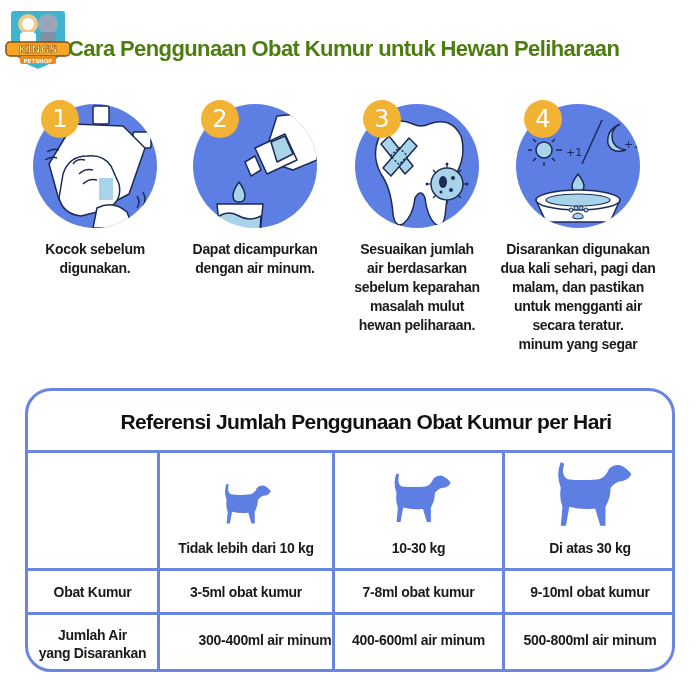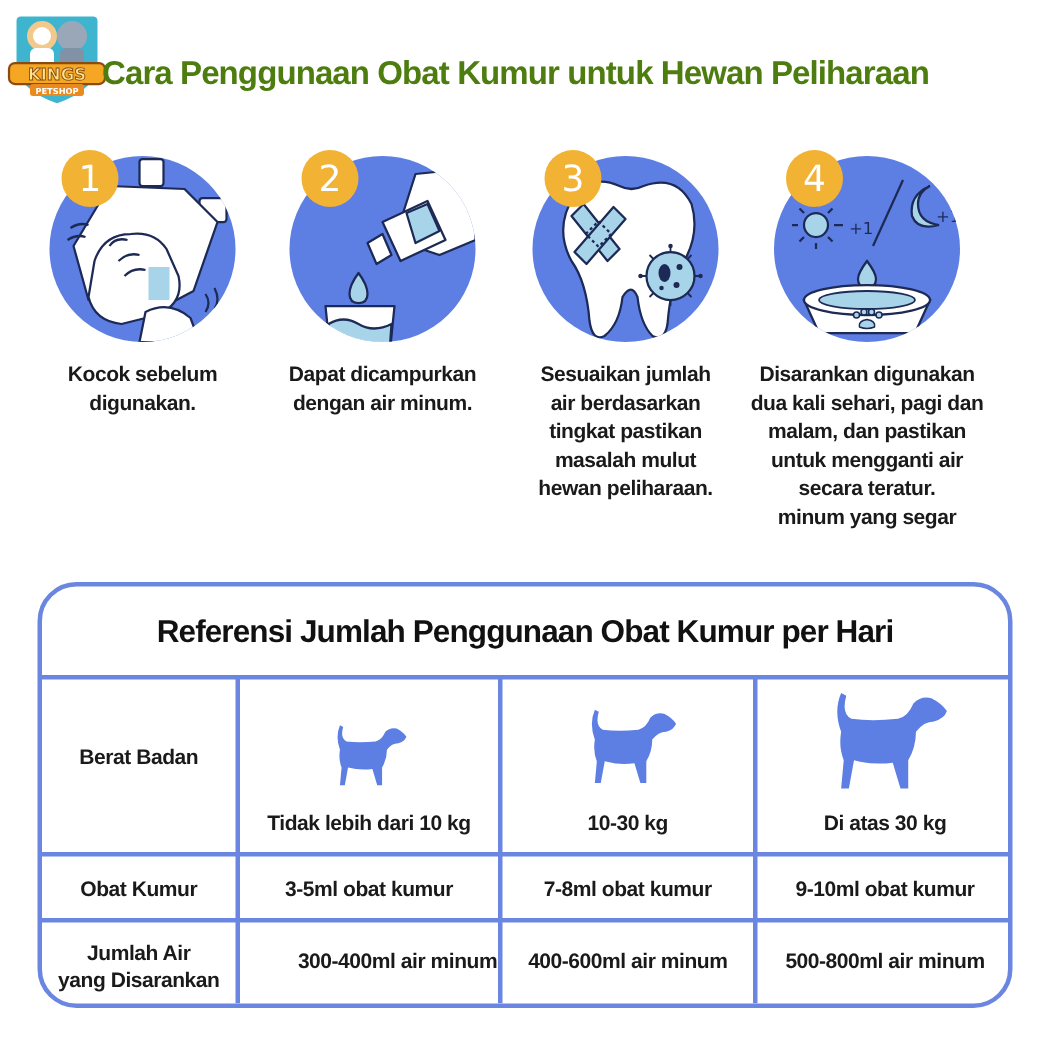--- a/index.html
+++ b/index.html
@@ -13,21 +13,21 @@
   .badge { position:absolute; width:38px; height:38px; border-radius:50%; background:#F2B233;
            color:#fff; font-size:24px; line-height:38px; text-align:center; top:0; z-index:2;
            font-family:"DejaVu Sans", sans-serif; }
   .caption { position:absolute; top:140px; font-size:14px; font-weight:bold; text-align:center;
              line-height:19px; color:#1a1a1a; letter-spacing:-0.3px; }
   .illus { position:absolute; left:0; top:0; width:124px; height:124px; }
 
   .ref-box { position:absolute; left:25px; top:388px; width:650px; height:284px;
              border:3px solid #6B86E0; border-radius:26px; box-sizing:border-box; overflow:hidden; }
   .ref-title { position:absolute; left:0; top:0; width:100%; height:62px; line-height:62px;
-               text-align:center; font-size:21px; font-weight:bold; letter-spacing:-0.6px; color:#111; }
+               text-align:center; font-size:21px; font-weight:bold; letter-spacing:-0.6px; color:#111;padding-left:16px; }
   .hline { position:absolute; left:0; width:100%; height:3px; background:#6B86E0; }
   .vline { position:absolute; width:3px; background:#6B86E0; }
   .cell { position:absolute; display:flex; align-items:center; justify-content:center;
           text-align:center; font-size:14px; font-weight:bold; line-height:18px; letter-spacing:-0.3px; color:#1a1a1a; }
   .dog { position:absolute; }
   .dog svg { display:block; }
 </style>
 </head>
 <body>
 
@@ -120,21 +120,21 @@
         <circle cx="92" cy="60" r="1.5"></circle>
           <circle cx="72" cy="80" r="1.5"></circle>
           <circle cx="112" cy="80" r="1.5"></circle>
       </g>
     </svg>
   </div>
   <div class="badge" style="left:8px;">3</div>
   <div class="caption" style="left:-6px; width:136px;">
     <div>Sesuaikan jumlah</div>
     <div>air berdasarkan</div>
-    <div>tingkat pastikan</div>
+    <div>sebelum keparahan</div>
     <div>masalah mulut</div>
     <div>hewan peliharaan.</div>
   </div>
 </div>
 
 <div class="step" style="left:516px;">
   <div class="circle" style="left:0;">
     <svg class="illus" viewBox="0 0 124 124">
       <g stroke="#1d2a55" stroke-width="1.5">
         <circle cx="28" cy="46" r="8" fill="#A8D4EA"></circle>
@@ -179,21 +179,20 @@
   <div class="ref-title">Referensi Jumlah Penggunaan Obat Kumur per Hari</div>
 
   <div class="hline" style="top:59px;"></div>
   <div class="hline" style="top:177px;"></div>
   <div class="hline" style="top:221px;"></div>
 
   <div class="vline" style="left:129px; top:59px; bottom:0;"></div>
   <div class="vline" style="left:304px; top:59px; bottom:0;"></div>
   <div class="vline" style="left:474px; top:59px; bottom:0;"></div>
 
-  <div class="cell" style="left:0; top:62px; width:129px; height:115px; padding-bottom:14px; box-sizing:border-box;">Berat Badan</div>
 
   <div class="dog" style="left:190px; top:90px;">
     <svg width="54" height="44" viewBox="0 0 100 80">
         <path d="M16 4 Q10 18 16 34 Q14 46 18 56 L16 78 L22 78 L26 56 Q40 60 56 58 L62 78 L68 78 L68 56 Q74 46 74 34 Q80 26 88 26 Q96 24 98 18 Q94 12 86 8 Q78 6 72 12 Q68 22 60 24 Q40 26 24 24 Q16 20 20 6 Z" fill="#5D7FE3"></path>
       </svg>
   </div>
   <div class="dog" style="left:358px; top:78px;">
     <svg width="66" height="56" viewBox="0 0 100 80">
         <path d="M16 4 Q10 18 16 34 Q14 46 18 56 L16 78 L22 78 L26 56 Q40 60 56 58 L62 78 L68 78 L68 56 Q74 46 74 34 Q80 26 88 26 Q96 24 98 18 Q94 12 86 8 Q78 6 72 12 Q68 22 60 24 Q40 26 24 24 Q16 20 20 6 Z" fill="#5D7FE3"></path>
       </svg>

